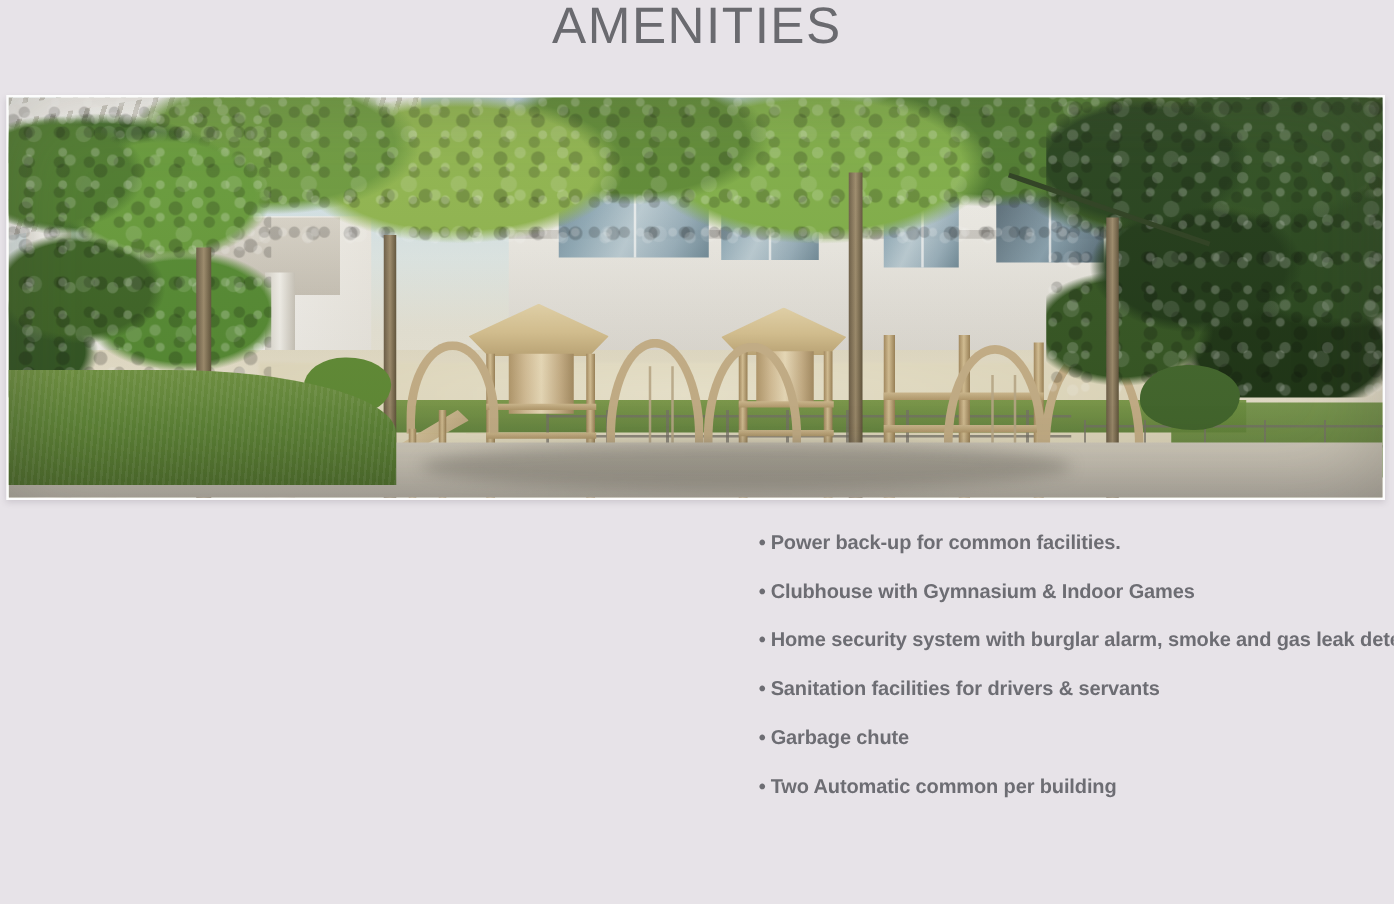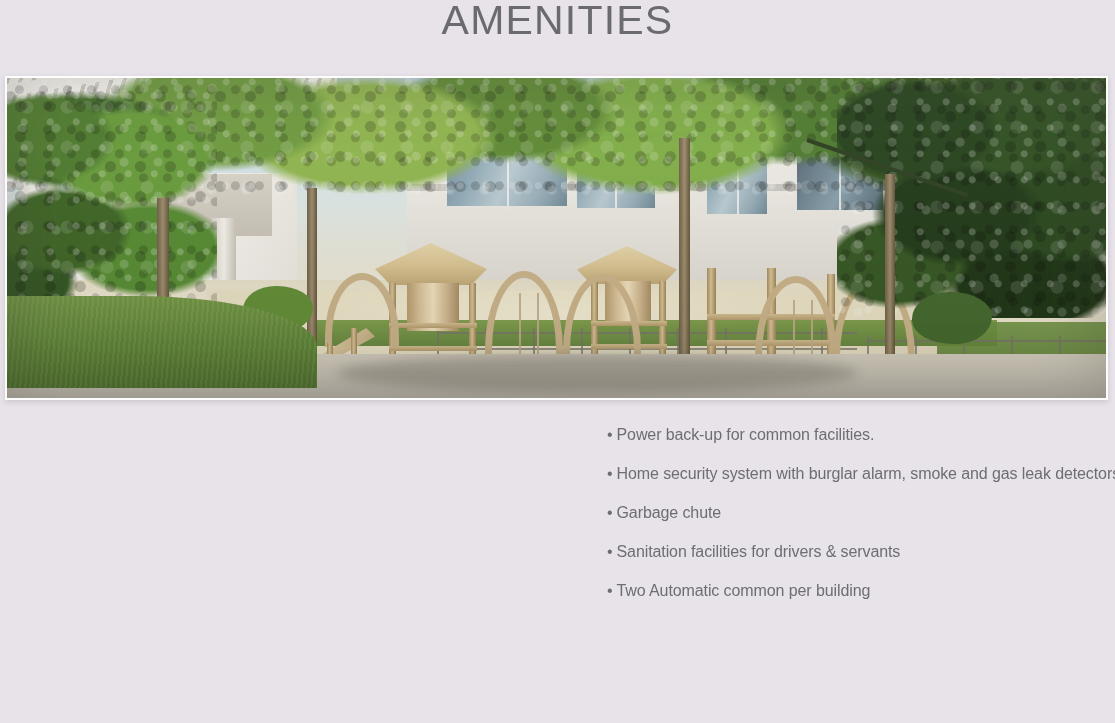--- a/index.html
+++ b/index.html
@@ -405,21 +405,21 @@
 
   
   .amenity-list {
     position: absolute;
     left: 607px;
     top: 424px;
     width: 508px;
   }
   .amenity-item {
     font-size: 16px;
-    font-weight: 400;
+    font-weight: 700;
     color: #6d6d73;
     line-height: 22px;
     height: 39px;
     white-space: nowrap;
     letter-spacing: -0.1px;
   }
   .bullet-dot {
     display: inline-block;
     margin-right: 4px;
     color: #6d6d73;
@@ -537,24 +537,27 @@
     <div class="photo-grade"></div>
     <div class="photo-vignette"></div>
   </div>
 </div>
 
 <div class="amenity-list">
   <div class="amenity-item">
     <span class="bullet-dot">•</span><span>Power back-up for common facilities.</span>
   </div>
   <div class="amenity-item">
+    <span class="bullet-dot">•</span><span>Clubhouse with Gymnasium &amp; Indoor Games</span>
+  </div>
+  <div class="amenity-item">
     <span class="bullet-dot">•</span><span>Home security system with burglar alarm, smoke and gas leak detectors</span>
+  </div>
+  <div class="amenity-item">
+    <span class="bullet-dot">•</span><span>Sanitation facilities for drivers &amp; servants</span>
   </div>
   <div class="amenity-item">
     <span class="bullet-dot">•</span><span>Garbage chute</span>
   </div>
   <div class="amenity-item">
-    <span class="bullet-dot">•</span><span>Sanitation facilities for drivers &amp; servants</span>
-  </div>
-  <div class="amenity-item">
     <span class="bullet-dot">•</span><span>Two Automatic common per building</span>
   </div>
 </div>
 
 </body></html>

